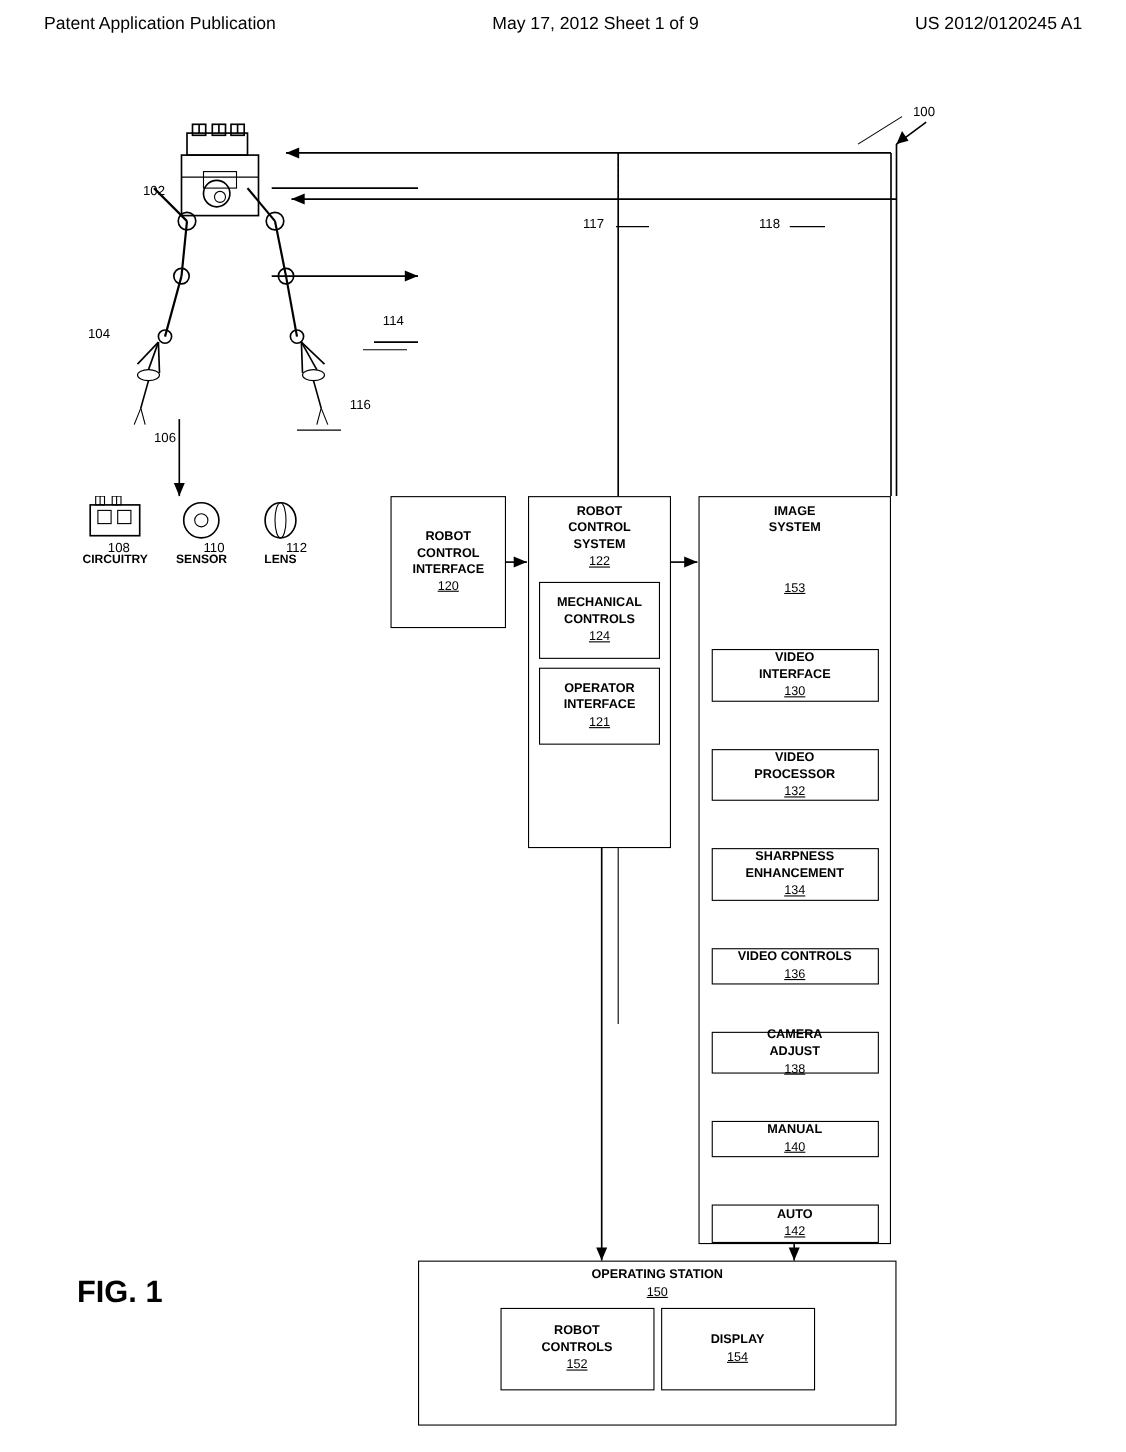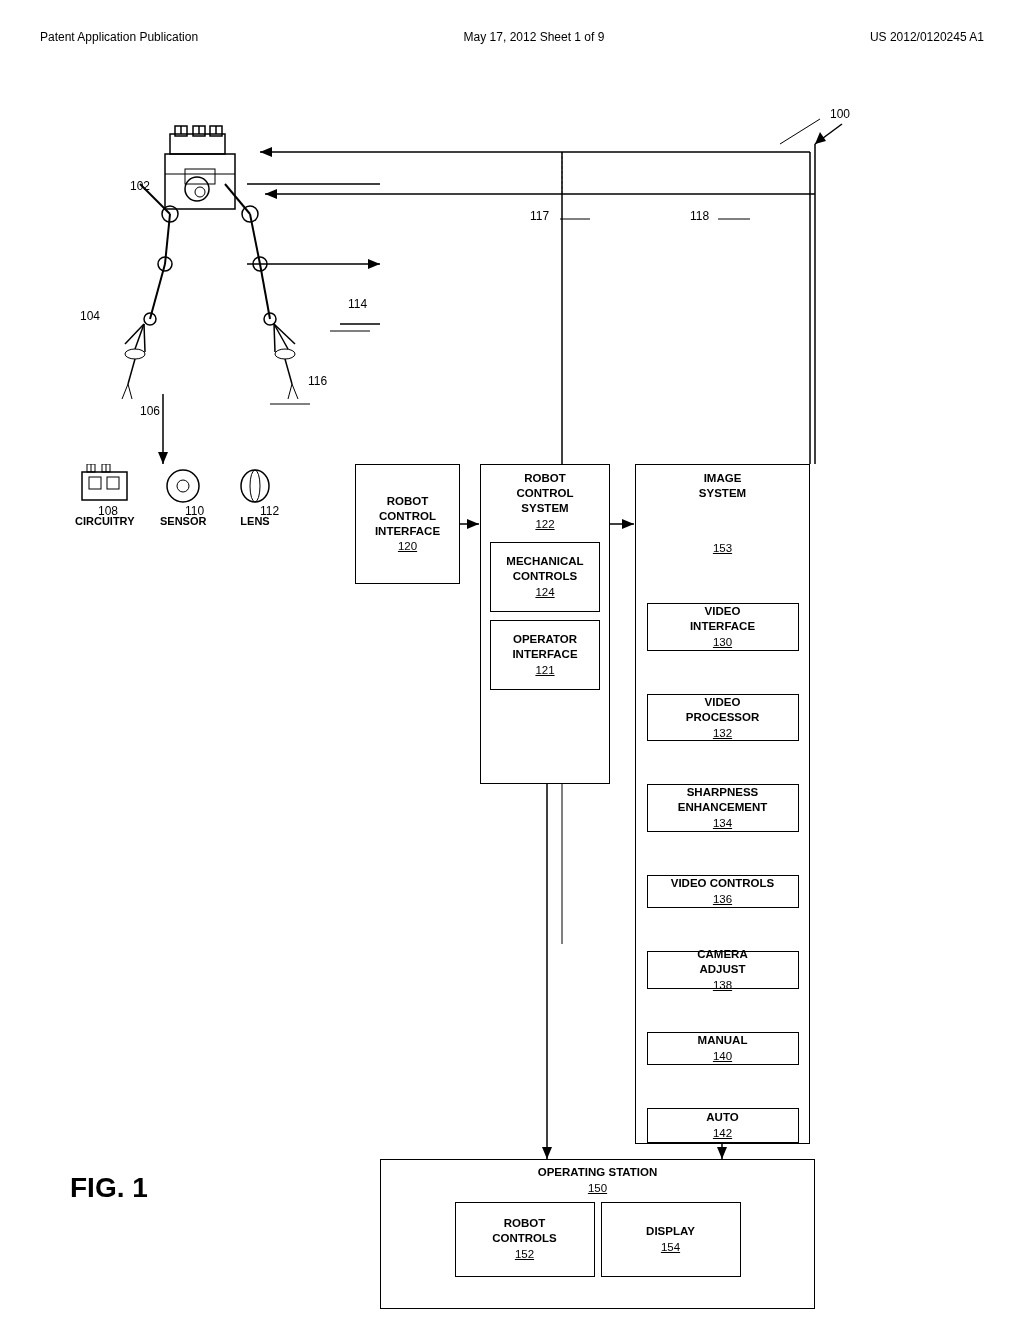--- a/index.html
+++ b/index.html
@@ -9,22 +9,22 @@
       width: 1024px;
       min-height: 1320px;
       position: relative;
       overflow: hidden;
     }
 
     
     .header {
       display: flex;
       justify-content: space-between;
-      padding: 30px 40px 0 40px;
-      font-size: 12px;
+      padding: 13px 40px 0 40px;
+      font-size: 16px;
       color: #000;
     }
 
     
     .main {
       position: relative;
       width: 100%;
       height: 1260px;
     }
 
@@ -167,21 +167,21 @@
   </svg>
 
   <span class="ref-num" style="top:63px; left:830px;">100</span>
   <span class="ref-num" style="top:135px; left:130px;">102</span>
   <span class="ref-num" style="top:265px; left:80px;">104</span>
   <span class="ref-num" style="top:360px; left:140px;">106</span>
   <span class="ref-num" style="top:460px; left:98px;">108</span>
   <span class="ref-num" style="top:460px; left:185px;">110</span>
   <span class="ref-num" style="top:460px; left:260px;">112</span>
   <span class="ref-num" style="top:253px; left:348px;">114</span>
-  <span class="ref-num" style="top:330px; left:308px;">116</span>
+  <span class="ref-num" style="top:330px; left:318px;">116</span>
   <span class="ref-num" style="top:165px; left:530px;">117</span>
   <span class="ref-num" style="top:165px; left:690px;">118</span>
 
   <div style="position:absolute; top:420px; left:75px; text-align:center;">
     
     <svg width="55" height="45">
       <rect x="5" y="8" width="45" height="28" fill="none" stroke="#000" stroke-width="1.5"></rect>
       <rect x="10" y="0" width="8" height="8" fill="none" stroke="#000" stroke-width="1"></rect>
       <rect x="25" y="0" width="8" height="8" fill="none" stroke="#000" stroke-width="1"></rect>
       <line x1="14" y1="8" x2="14" y2="0" stroke="#000" stroke-width="1"></line>

